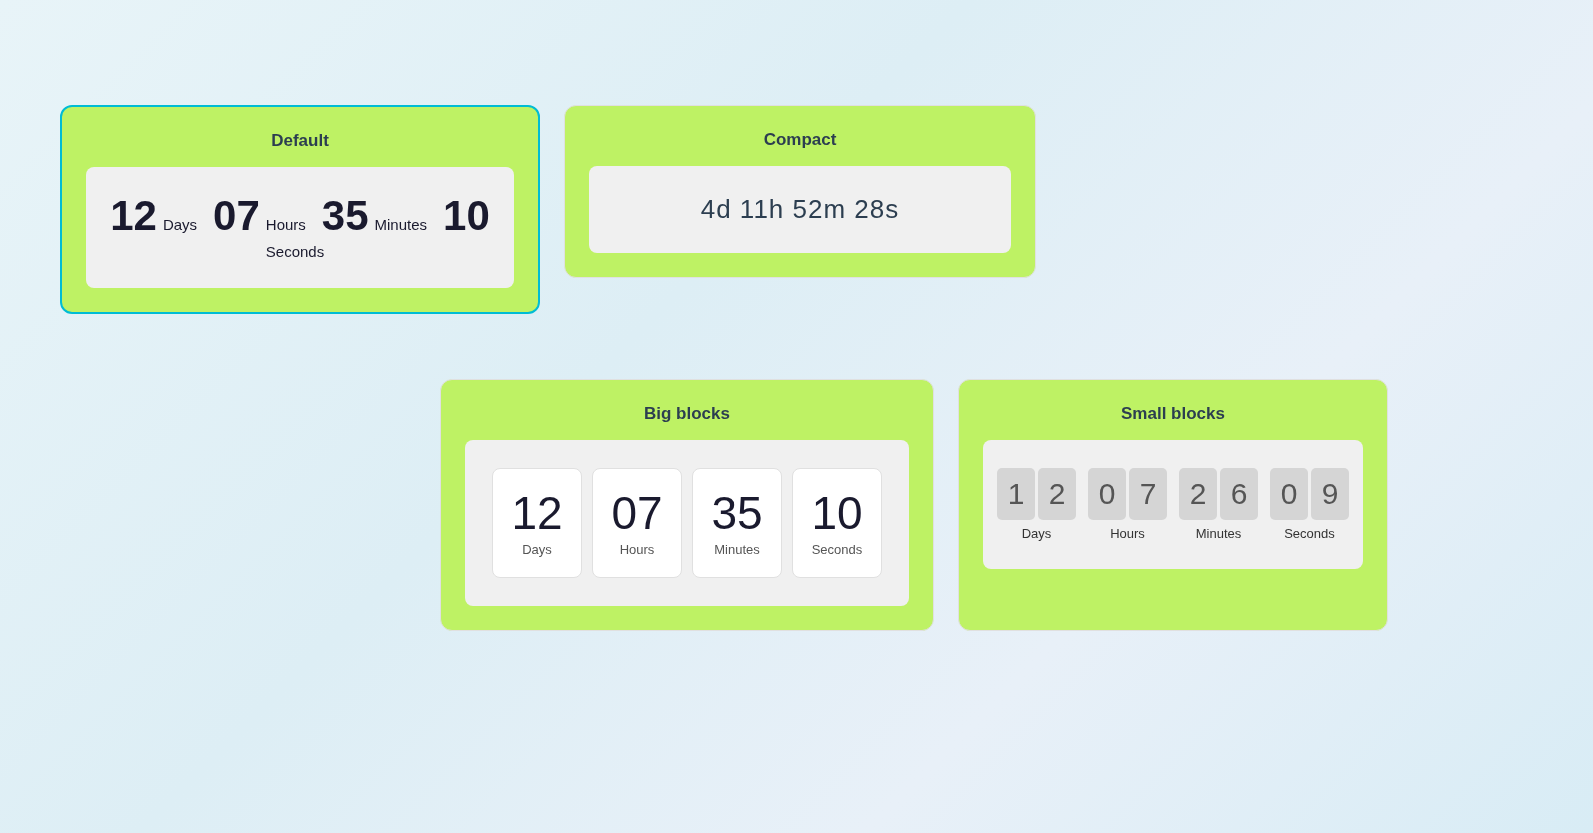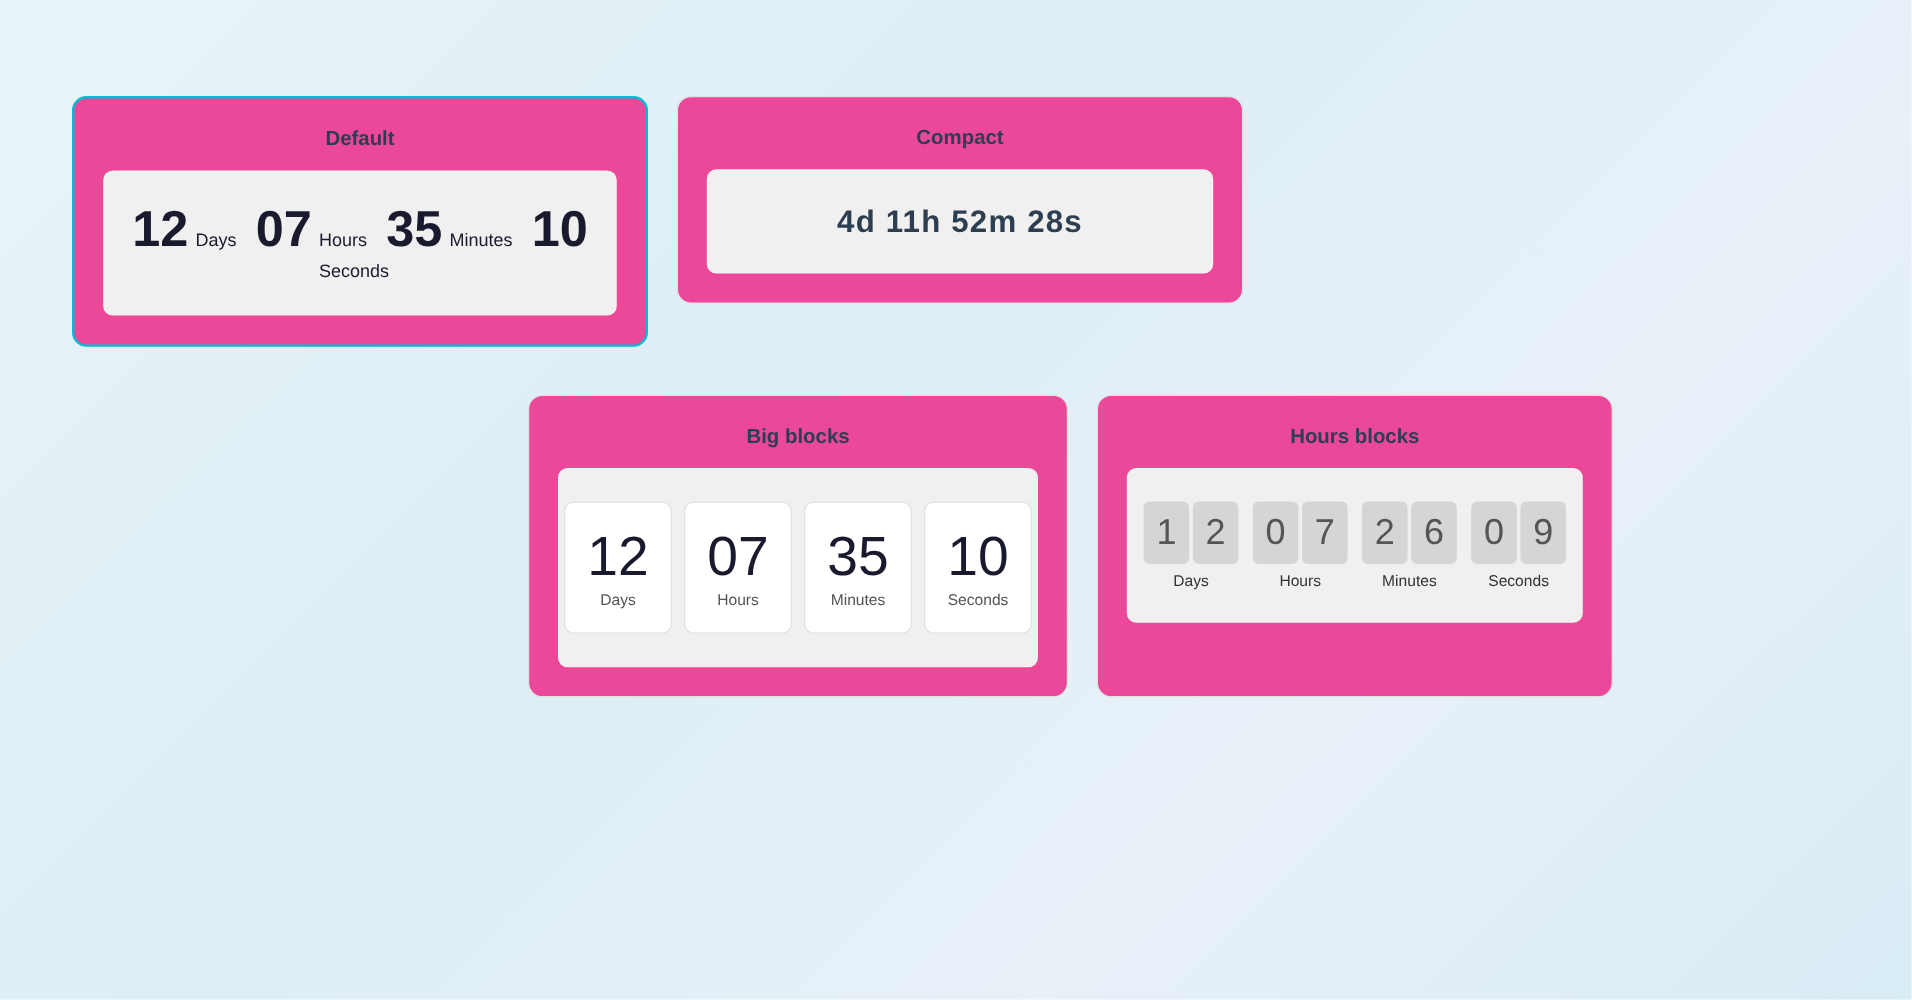--- a/index.html
+++ b/index.html
@@ -23,23 +23,24 @@
 
     
     .top-row {
       display: flex;
       gap: 24px;
       align-items: flex-start;
     }
 
     
     .card {
-      background: #ec4899;
+      background: #bef264;
       border-radius: 12px;
       padding: 24px;
+      margin-top: 25px;
     }
 
     .card-title {
       font-size: 17px;
       font-weight: 600;
       color: #2c3e50;
       text-align: center;
       margin-bottom: 16px;
     }
 
@@ -84,36 +85,36 @@
     }
 
     
     .card-compact {
       border: 1px solid #e0e0e0;
       width: 472px;
     }
 
     .compact-countdown {
       font-size: 26px;
-      font-weight: 700;
+      font-weight: 400;
       color: #2c3e50;
       letter-spacing: 1px;
     }
 
     
     .bottom-row {
       display: flex;
       gap: 24px;
       margin-left: 380px;
     }
 
     
     .card-big-blocks {
       border: 1px solid #e0e0e0;
-      width: 450px;
+      width: 494px;
     }
 
     .blocks-display {
       display: flex;
       gap: 10px;
       align-items: center;
       justify-content: center;
     }
 
     .big-block {
@@ -238,21 +239,21 @@
           </div>
           <div class="big-block">
             <span class="big-block-value">10</span>
             <span class="big-block-label">Seconds</span>
           </div>
         </div>
       </div>
     </div>
 
     <div class="card card-small-blocks">
-      <div class="card-title">Hours blocks</div>
+      <div class="card-title">Small blocks</div>
       <div class="display-area">
         <div class="small-blocks-display">
 
           <div class="small-block-group">
             <div class="small-block-digits">
               <div class="small-digit">1</div>
               <div class="small-digit">2</div>
             </div>
             <span class="small-block-label">Days</span>
           </div>

